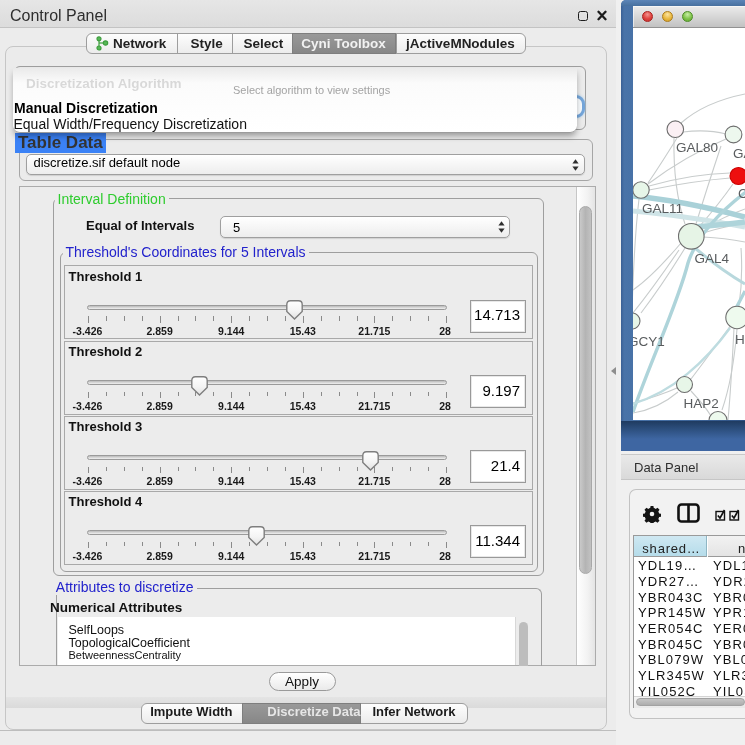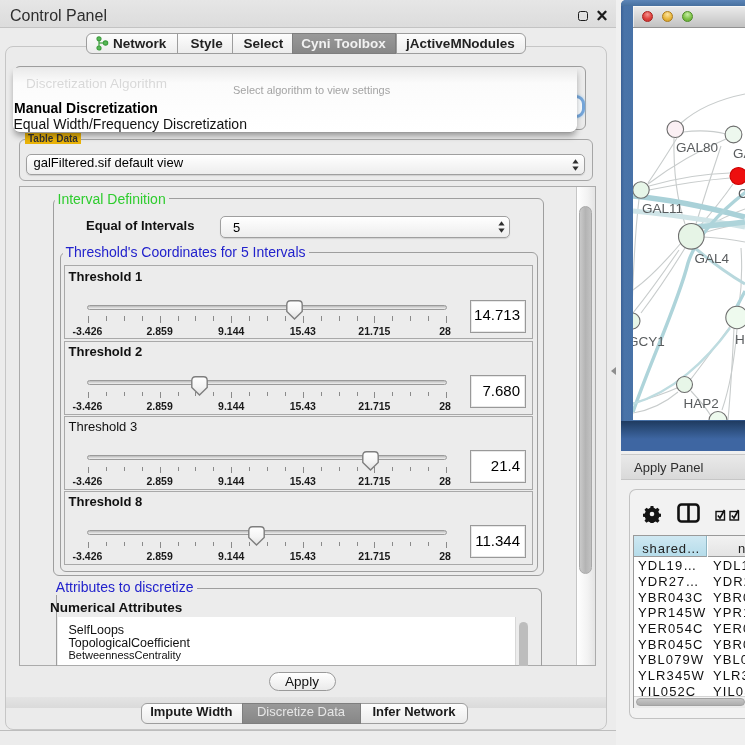--- a/index.html
+++ b/index.html
@@ -50,23 +50,23 @@
 <div class="ab" style="left:291.5px;top:35.8px;width:104px;text-align:center;font-size:13.5px;font-weight:600;color:#f2f2f2">Cyni Toolbox</div>
 <div class="ab" style="left:395.5px;top:35.8px;width:130px;text-align:center;font-size:13.5px;font-weight:600;color:#222">jActiveMNodules</div>
 
 
 <div class="ab" style="left:14px;top:66px;width:572px;height:64px;border:1px solid #9e9e9e;border-radius:6px"></div>
 
 <div class="ab" style="left:561px;top:95px;width:24px;height:23px;border:3px solid #74a5d9;border-radius:9px;background:#f7fafc;box-shadow:0 0 3px #9ec7e8"></div>
 
 
 <div class="ab" style="left:18.7px;top:139px;width:574.8px;height:42px;border:1px solid #a6a6a6;border-radius:6px"></div>
-<div class="ab" style="left:25px;top:132.5px;padding:0 3px;background:#eab308;font-size:10px;font-weight:bold;color:#333">Table Data</div>
+<div class="ab" style="left:15px;top:132.5px;padding:0 3px;background:#3b82f6;font-size:17px;font-weight:bold;color:#333">Table Data</div>
 <div class="ab" style="left:25.5px;top:153.5px;width:559.5px;height:21px;background:linear-gradient(#ffffff,#ededed);border:1px solid #9f9f9f;border-radius:5px;box-shadow:0 1px 1px rgba(0,0,0,0.12)"></div>
-<div class="ab" style="left:33.5px;top:154.5px;font-size:13px;color:#000">galFiltered.sif default view</div>
+<div class="ab" style="left:33.5px;top:154.5px;font-size:13px;color:#000">discretize.sif default node</div>
 <svg style="position:absolute;left:572px;top:158.5px" width="7" height="12" viewBox="0 0 7 12">
     <path d="M 3.5 0.2 L 6.6 4.4 L 0.4 4.4 Z" fill="#2e2e2e"></path>
     <path d="M 3.5 11.8 L 6.6 7.6 L 0.4 7.6 Z" fill="#2e2e2e"></path>
   </svg>
 
 
 <div class="ab" style="left:18.5px;top:185.5px;width:577.5px;height:480px;background:#ececec;border:1px solid #ababab"></div>
 
 <div class="ab" style="left:576px;top:187px;width:19px;height:478px;background:linear-gradient(90deg,#ffffff,#f2f2f2 60%,#e4e4e4);border-left:1px solid #c6c6c6"></div>
 <div class="ab" style="left:578.5px;top:206px;width:13px;height:368px;background:linear-gradient(90deg,#c9c9c9,#b4b4b4 50%,#c2c2c2);border:1px solid #a8a8a8;border-radius:7px"></div>
@@ -98,33 +98,33 @@
 <div style="position:absolute;left:470px;top:306.0px;width:50px;text-align:right;font-size:15px;color:#000">14.713</div>
 <div style="position:absolute;left:63.5px;top:340.5px;width:469px;height:74px;border:1px solid #a9a9a9;background:#ececec"></div>
 <div style="position:absolute;left:68.5px;top:344.3px;font-size:13px;font-weight:bold;color:#111">Threshold 2</div>
 <div style="position:absolute;left:87.0px;top:380.0px;width:360.0px;height:5px;border:1px solid #9a9a9a;border-radius:3px;background:linear-gradient(#b9b9b9,#d9d9d9 55%,#efefef)"></div>
 <div style="position:absolute;left:88.0px;top:391.5px;width:1px;height:6.5px;background:#8a8a8a"></div><div style="position:absolute;left:105.9px;top:391.5px;width:1px;height:4.5px;background:#8a8a8a"></div><div style="position:absolute;left:123.8px;top:391.5px;width:1px;height:4.5px;background:#8a8a8a"></div><div style="position:absolute;left:141.7px;top:391.5px;width:1px;height:4.5px;background:#8a8a8a"></div><div style="position:absolute;left:159.6px;top:391.5px;width:1px;height:6.5px;background:#8a8a8a"></div><div style="position:absolute;left:177.5px;top:391.5px;width:1px;height:4.5px;background:#8a8a8a"></div><div style="position:absolute;left:195.4px;top:391.5px;width:1px;height:4.5px;background:#8a8a8a"></div><div style="position:absolute;left:213.3px;top:391.5px;width:1px;height:4.5px;background:#8a8a8a"></div><div style="position:absolute;left:231.2px;top:391.5px;width:1px;height:6.5px;background:#8a8a8a"></div><div style="position:absolute;left:249.1px;top:391.5px;width:1px;height:4.5px;background:#8a8a8a"></div><div style="position:absolute;left:267.0px;top:391.5px;width:1px;height:4.5px;background:#8a8a8a"></div><div style="position:absolute;left:284.9px;top:391.5px;width:1px;height:4.5px;background:#8a8a8a"></div><div style="position:absolute;left:302.8px;top:391.5px;width:1px;height:6.5px;background:#8a8a8a"></div><div style="position:absolute;left:320.7px;top:391.5px;width:1px;height:4.5px;background:#8a8a8a"></div><div style="position:absolute;left:338.6px;top:391.5px;width:1px;height:4.5px;background:#8a8a8a"></div><div style="position:absolute;left:356.5px;top:391.5px;width:1px;height:4.5px;background:#8a8a8a"></div><div style="position:absolute;left:374.4px;top:391.5px;width:1px;height:6.5px;background:#8a8a8a"></div><div style="position:absolute;left:392.3px;top:391.5px;width:1px;height:4.5px;background:#8a8a8a"></div><div style="position:absolute;left:410.2px;top:391.5px;width:1px;height:4.5px;background:#8a8a8a"></div><div style="position:absolute;left:428.1px;top:391.5px;width:1px;height:4.5px;background:#8a8a8a"></div><div style="position:absolute;left:446.0px;top:391.5px;width:1px;height:6.5px;background:#8a8a8a"></div>
 <div style="position:absolute;left:51.5px;top:400.0px;width:72px;text-align:center;font-size:10.5px;font-weight:bold;color:#1a1a1a">-3.426</div><div style="position:absolute;left:123.6px;top:400.0px;width:72px;text-align:center;font-size:10.5px;font-weight:bold;color:#1a1a1a">2.859</div><div style="position:absolute;left:195.2px;top:400.0px;width:72px;text-align:center;font-size:10.5px;font-weight:bold;color:#1a1a1a">9.144</div><div style="position:absolute;left:266.8px;top:400.0px;width:72px;text-align:center;font-size:10.5px;font-weight:bold;color:#1a1a1a">15.43</div><div style="position:absolute;left:338.4px;top:400.0px;width:72px;text-align:center;font-size:10.5px;font-weight:bold;color:#1a1a1a">21.715</div><div style="position:absolute;left:409.0px;top:400.0px;width:72px;text-align:center;font-size:10.5px;font-weight:bold;color:#1a1a1a">28</div>
 <svg style="position:absolute;left:190.5px;top:375.5px" width="17" height="20" viewBox="0 0 17 20">
 <path d="M 4.5 0.8 L 12.5 0.8 Q 16.2 0.8 16.2 4.5 L 16.2 11.5 L 8.5 19 L 0.8 11.5 L 0.8 4.5 Q 0.8 0.8 4.5 0.8 Z" fill="url(#thg)" stroke="#7e7e7e" stroke-width="1.4"></path>
 </svg>
 <div style="position:absolute;left:470px;top:375.0px;width:56px;height:33px;background:#fff;border:1px solid #999;box-shadow:inset 0 0 0 1px #e8e8e8"></div>
-<div style="position:absolute;left:470px;top:381.5px;width:50px;text-align:right;font-size:15px;color:#000">7.680</div>
+<div style="position:absolute;left:470px;top:381.5px;width:50px;text-align:right;font-size:15px;color:#000">9.197</div>
 <div style="position:absolute;left:63.5px;top:415.5px;width:469px;height:74px;border:1px solid #a9a9a9;background:#ececec"></div>
-<div style="position:absolute;left:68.5px;top:419.3px;font-size:13px;font-weight:normal;color:#111">Threshold 3</div>
+<div style="position:absolute;left:68.5px;top:419.3px;font-size:13px;font-weight:bold;color:#111">Threshold 3</div>
 <div style="position:absolute;left:87.0px;top:455.0px;width:360.0px;height:5px;border:1px solid #9a9a9a;border-radius:3px;background:linear-gradient(#b9b9b9,#d9d9d9 55%,#efefef)"></div>
 <div style="position:absolute;left:88.0px;top:466.5px;width:1px;height:6.5px;background:#8a8a8a"></div><div style="position:absolute;left:105.9px;top:466.5px;width:1px;height:4.5px;background:#8a8a8a"></div><div style="position:absolute;left:123.8px;top:466.5px;width:1px;height:4.5px;background:#8a8a8a"></div><div style="position:absolute;left:141.7px;top:466.5px;width:1px;height:4.5px;background:#8a8a8a"></div><div style="position:absolute;left:159.6px;top:466.5px;width:1px;height:6.5px;background:#8a8a8a"></div><div style="position:absolute;left:177.5px;top:466.5px;width:1px;height:4.5px;background:#8a8a8a"></div><div style="position:absolute;left:195.4px;top:466.5px;width:1px;height:4.5px;background:#8a8a8a"></div><div style="position:absolute;left:213.3px;top:466.5px;width:1px;height:4.5px;background:#8a8a8a"></div><div style="position:absolute;left:231.2px;top:466.5px;width:1px;height:6.5px;background:#8a8a8a"></div><div style="position:absolute;left:249.1px;top:466.5px;width:1px;height:4.5px;background:#8a8a8a"></div><div style="position:absolute;left:267.0px;top:466.5px;width:1px;height:4.5px;background:#8a8a8a"></div><div style="position:absolute;left:284.9px;top:466.5px;width:1px;height:4.5px;background:#8a8a8a"></div><div style="position:absolute;left:302.8px;top:466.5px;width:1px;height:6.5px;background:#8a8a8a"></div><div style="position:absolute;left:320.7px;top:466.5px;width:1px;height:4.5px;background:#8a8a8a"></div><div style="position:absolute;left:338.6px;top:466.5px;width:1px;height:4.5px;background:#8a8a8a"></div><div style="position:absolute;left:356.5px;top:466.5px;width:1px;height:4.5px;background:#8a8a8a"></div><div style="position:absolute;left:374.4px;top:466.5px;width:1px;height:6.5px;background:#8a8a8a"></div><div style="position:absolute;left:392.3px;top:466.5px;width:1px;height:4.5px;background:#8a8a8a"></div><div style="position:absolute;left:410.2px;top:466.5px;width:1px;height:4.5px;background:#8a8a8a"></div><div style="position:absolute;left:428.1px;top:466.5px;width:1px;height:4.5px;background:#8a8a8a"></div><div style="position:absolute;left:446.0px;top:466.5px;width:1px;height:6.5px;background:#8a8a8a"></div>
 <div style="position:absolute;left:51.5px;top:475.0px;width:72px;text-align:center;font-size:10.5px;font-weight:bold;color:#1a1a1a">-3.426</div><div style="position:absolute;left:123.6px;top:475.0px;width:72px;text-align:center;font-size:10.5px;font-weight:bold;color:#1a1a1a">2.859</div><div style="position:absolute;left:195.2px;top:475.0px;width:72px;text-align:center;font-size:10.5px;font-weight:bold;color:#1a1a1a">9.144</div><div style="position:absolute;left:266.8px;top:475.0px;width:72px;text-align:center;font-size:10.5px;font-weight:bold;color:#1a1a1a">15.43</div><div style="position:absolute;left:338.4px;top:475.0px;width:72px;text-align:center;font-size:10.5px;font-weight:bold;color:#1a1a1a">21.715</div><div style="position:absolute;left:409.0px;top:475.0px;width:72px;text-align:center;font-size:10.5px;font-weight:bold;color:#1a1a1a">28</div>
 <svg style="position:absolute;left:362.3px;top:450.5px" width="17" height="20" viewBox="0 0 17 20">
 <path d="M 4.5 0.8 L 12.5 0.8 Q 16.2 0.8 16.2 4.5 L 16.2 11.5 L 8.5 19 L 0.8 11.5 L 0.8 4.5 Q 0.8 0.8 4.5 0.8 Z" fill="url(#thg)" stroke="#7e7e7e" stroke-width="1.4"></path>
 </svg>
 <div style="position:absolute;left:470px;top:450.0px;width:56px;height:33px;background:#fff;border:1px solid #999;box-shadow:inset 0 0 0 1px #e8e8e8"></div>
 <div style="position:absolute;left:470px;top:456.5px;width:50px;text-align:right;font-size:15px;color:#000">21.4</div>
 <div style="position:absolute;left:63.5px;top:490.5px;width:469px;height:74px;border:1px solid #a9a9a9;background:#ececec"></div>
-<div style="position:absolute;left:68.5px;top:494.3px;font-size:13px;font-weight:bold;color:#111">Threshold 8</div>
+<div style="position:absolute;left:68.5px;top:494.3px;font-size:13px;font-weight:bold;color:#111">Threshold 4</div>
 <div style="position:absolute;left:87.0px;top:530.0px;width:360.0px;height:5px;border:1px solid #9a9a9a;border-radius:3px;background:linear-gradient(#b9b9b9,#d9d9d9 55%,#efefef)"></div>
 <div style="position:absolute;left:88.0px;top:541.5px;width:1px;height:6.5px;background:#8a8a8a"></div><div style="position:absolute;left:105.9px;top:541.5px;width:1px;height:4.5px;background:#8a8a8a"></div><div style="position:absolute;left:123.8px;top:541.5px;width:1px;height:4.5px;background:#8a8a8a"></div><div style="position:absolute;left:141.7px;top:541.5px;width:1px;height:4.5px;background:#8a8a8a"></div><div style="position:absolute;left:159.6px;top:541.5px;width:1px;height:6.5px;background:#8a8a8a"></div><div style="position:absolute;left:177.5px;top:541.5px;width:1px;height:4.5px;background:#8a8a8a"></div><div style="position:absolute;left:195.4px;top:541.5px;width:1px;height:4.5px;background:#8a8a8a"></div><div style="position:absolute;left:213.3px;top:541.5px;width:1px;height:4.5px;background:#8a8a8a"></div><div style="position:absolute;left:231.2px;top:541.5px;width:1px;height:6.5px;background:#8a8a8a"></div><div style="position:absolute;left:249.1px;top:541.5px;width:1px;height:4.5px;background:#8a8a8a"></div><div style="position:absolute;left:267.0px;top:541.5px;width:1px;height:4.5px;background:#8a8a8a"></div><div style="position:absolute;left:284.9px;top:541.5px;width:1px;height:4.5px;background:#8a8a8a"></div><div style="position:absolute;left:302.8px;top:541.5px;width:1px;height:6.5px;background:#8a8a8a"></div><div style="position:absolute;left:320.7px;top:541.5px;width:1px;height:4.5px;background:#8a8a8a"></div><div style="position:absolute;left:338.6px;top:541.5px;width:1px;height:4.5px;background:#8a8a8a"></div><div style="position:absolute;left:356.5px;top:541.5px;width:1px;height:4.5px;background:#8a8a8a"></div><div style="position:absolute;left:374.4px;top:541.5px;width:1px;height:6.5px;background:#8a8a8a"></div><div style="position:absolute;left:392.3px;top:541.5px;width:1px;height:4.5px;background:#8a8a8a"></div><div style="position:absolute;left:410.2px;top:541.5px;width:1px;height:4.5px;background:#8a8a8a"></div><div style="position:absolute;left:428.1px;top:541.5px;width:1px;height:4.5px;background:#8a8a8a"></div><div style="position:absolute;left:446.0px;top:541.5px;width:1px;height:6.5px;background:#8a8a8a"></div>
 <div style="position:absolute;left:51.5px;top:550.0px;width:72px;text-align:center;font-size:10.5px;font-weight:bold;color:#1a1a1a">-3.426</div><div style="position:absolute;left:123.6px;top:550.0px;width:72px;text-align:center;font-size:10.5px;font-weight:bold;color:#1a1a1a">2.859</div><div style="position:absolute;left:195.2px;top:550.0px;width:72px;text-align:center;font-size:10.5px;font-weight:bold;color:#1a1a1a">9.144</div><div style="position:absolute;left:266.8px;top:550.0px;width:72px;text-align:center;font-size:10.5px;font-weight:bold;color:#1a1a1a">15.43</div><div style="position:absolute;left:338.4px;top:550.0px;width:72px;text-align:center;font-size:10.5px;font-weight:bold;color:#1a1a1a">21.715</div><div style="position:absolute;left:409.0px;top:550.0px;width:72px;text-align:center;font-size:10.5px;font-weight:bold;color:#1a1a1a">28</div>
 <svg style="position:absolute;left:247.8px;top:525.5px" width="17" height="20" viewBox="0 0 17 20">
 <path d="M 4.5 0.8 L 12.5 0.8 Q 16.2 0.8 16.2 4.5 L 16.2 11.5 L 8.5 19 L 0.8 11.5 L 0.8 4.5 Q 0.8 0.8 4.5 0.8 Z" fill="url(#thg)" stroke="#7e7e7e" stroke-width="1.4"></path>
 </svg>
 <div style="position:absolute;left:470px;top:525.0px;width:56px;height:33px;background:#fff;border:1px solid #999;box-shadow:inset 0 0 0 1px #e8e8e8"></div>
 <div style="position:absolute;left:470px;top:531.5px;width:50px;text-align:right;font-size:15px;color:#000">11.344</div>
 
 
@@ -139,21 +139,21 @@
 <div class="ab" style="left:68.5px;top:635.8px;font-size:12.5px;color:#111">TopologicalCoefficient</div>
 <div class="ab" style="left:68.5px;top:649.1px;font-size:11px;color:#111">BetweennessCentrality</div>
 
 
 <div class="ab" style="left:268.5px;top:672px;width:67px;height:19px;background:linear-gradient(#ffffff,#eaeaea);border:1px solid #9a9a9a;border-radius:9.5px;text-align:center;font-size:13.5px;color:#111;line-height:18.5px">Apply</div>
 
 
 <div class="ab" style="left:141px;top:703px;width:326.5px;height:20.5px;background:linear-gradient(#fdfdfd,#ececec);border:1px solid #9d9d9d;border-radius:6px"></div>
 <div class="ab" style="left:241.5px;top:703px;width:119px;height:20.5px;background:linear-gradient(#999999,#878787);border:1px solid #7e7e7e"></div>
 <div class="ab" style="left:141px;top:704.3px;width:100.5px;text-align:center;font-size:13px;font-weight:bold;color:#1a1a1a">Impute Width</div>
-<div class="ab" style="left:241.5px;top:704.3px;width:119px;text-align:center;font-size:13px;font-weight:normal;color:#e6e6e6">Discretize Data</div>
+<div class="ab" style="left:241.5px;top:704.3px;width:119px;text-align:right;font-size:13px;font-weight:bold;color:#e6e6e6">Discretize Data</div>
 <div class="ab" style="left:360.5px;top:704.3px;width:107px;text-align:center;font-size:13px;font-weight:bold;color:#1a1a1a">Infer Network</div>
 
 
 <div class="ab" style="left:616px;top:0;width:129px;height:745px;background:#f0f0f0"></div>
 <div class="ab" style="left:610.5px;top:366.5px;width:0;height:0;border-top:4px solid transparent;border-bottom:4px solid transparent;border-right:5px solid #8e8e8e"></div>
 
 
 <div class="ab" style="left:620.5px;top:0;width:124.5px;height:450.5px;background:linear-gradient(90deg,#3a5f94,#4973a8 3px,#446ea3 35%,#2f5284);border-radius:5px 0 0 0"></div>
 <div class="ab" style="left:620.5px;top:0;width:124.5px;height:6px;background:linear-gradient(#5c85b8,#47709f);border-radius:5px 0 0 0"></div>
 <div class="ab" style="left:632.5px;top:5.5px;width:112.5px;height:22px;background:linear-gradient(#ececec,#c2c2c2);border-bottom:1px solid #929292;box-shadow:inset 1px 1px 0 rgba(255,255,255,0.55)"></div>
@@ -215,21 +215,21 @@
 <text x="61.5" y="235">GAL4</text>
 <text x="-5" y="318">GCY1</text>
 <text x="102" y="315.5">H</text>
 <text x="50.5" y="379.5">HAP2</text>
 </g>
 </svg>
 <div class="ab" style="left:620.5px;top:420.5px;width:124.5px;height:30px;background:linear-gradient(#1f3b60,#2e5181 30%,#3e66a2 60%,#3e66a2)"></div>
 
 
 <div class="ab" style="left:620.5px;top:454px;width:124.5px;height:26px;background:linear-gradient(#e9e9e9,#d9d9d9);border-top:1px solid #c9c9c9;border-bottom:1px solid #c6c6c6"></div>
-<div class="ab" style="left:634px;top:460px;font-size:13px;color:#2e2e2e">Apply Panel</div>
+<div class="ab" style="left:634px;top:460px;font-size:13px;color:#2e2e2e">Data Panel</div>
 
 
 <div class="ab" style="left:629px;top:489px;width:120px;height:229.5px;background:#f2f2f2;border:1px solid #c2c2c2;border-radius:7px 0 0 7px;border-right:none"></div>
 <svg style="position:absolute;left:642.5px;top:505px" width="18" height="18" viewBox="0 0 18 18">
 <path fill="#141414" d="M7.6 1 h2.8 l0.4 2.1 a6 6 0 0 1 1.9 0.8 l1.8-1.2 2 2 -1.2 1.8 a6 6 0 0 1 0.8 1.9 l2.1 0.4 v2.8 l-2.1 0.4 a6 6 0 0 1-0.8 1.9 l1.2 1.8 -2 2 -1.8-1.2 a6 6 0 0 1-1.9 0.8 l-0.4 2.1 h-2.8 l-0.4-2.1 a6 6 0 0 1-1.9-0.8 l-1.8 1.2 -2-2 1.2-1.8 a6 6 0 0 1-0.8-1.9 l-2.1-0.4 v-2.8 l2.1-0.4 a6 6 0 0 1 0.8-1.9 l-1.2-1.8 2-2 1.8 1.2 a6 6 0 0 1 1.9-0.8 Z"></path>
 <circle cx="9" cy="9" r="2.3" fill="#f2f2f2"></circle>
   </svg>
 <svg style="position:absolute;left:677px;top:503px" width="23" height="20" viewBox="0 0 23 20">
 <rect x="1.5" y="1.5" width="20" height="17" rx="3" fill="none" stroke="#111" stroke-width="2.6"></rect>
 <line x1="11.5" y1="1.5" x2="11.5" y2="18.5" stroke="#111" stroke-width="2.6"></line>
@@ -249,16 +249,16 @@
 <div class="ab" style="left:707.9px;top:536px;width:37.1px;height:20.7px;background:linear-gradient(#f2f2f2,#e4e4e4);border-bottom:1px solid #9a9a9a"></div>
 <div class="ab" style="left:636px;top:540.5px;width:71px;text-align:center;font-size:13px;letter-spacing:0.8px;color:#222">shared…</div>
 <div class="ab" style="left:738px;top:540.5px;font-size:13px;color:#222">n</div>
 <div style="position:absolute;left:638px;top:558.2px;font-size:13px;letter-spacing:1.1px;color:#111">YDL19…</div><div style="position:absolute;left:713px;top:558.2px;font-size:13px;letter-spacing:1.1px;color:#111">YDL19</div><div style="position:absolute;left:638px;top:573.9px;font-size:13px;letter-spacing:1.1px;color:#111">YDR27…</div><div style="position:absolute;left:713px;top:573.9px;font-size:13px;letter-spacing:1.1px;color:#111">YDR27</div><div style="position:absolute;left:638px;top:589.5px;font-size:13px;letter-spacing:1.1px;color:#111">YBR043C</div><div style="position:absolute;left:713px;top:589.5px;font-size:13px;letter-spacing:1.1px;color:#111">YBR04</div><div style="position:absolute;left:638px;top:605.2px;font-size:13px;letter-spacing:1.1px;color:#111">YPR145W</div><div style="position:absolute;left:713px;top:605.2px;font-size:13px;letter-spacing:1.1px;color:#111">YPR14</div><div style="position:absolute;left:638px;top:620.9px;font-size:13px;letter-spacing:1.1px;color:#111">YER054C</div><div style="position:absolute;left:713px;top:620.9px;font-size:13px;letter-spacing:1.1px;color:#111">YER05</div><div style="position:absolute;left:638px;top:636.6px;font-size:13px;letter-spacing:1.1px;color:#111">YBR045C</div><div style="position:absolute;left:713px;top:636.6px;font-size:13px;letter-spacing:1.1px;color:#111">YBR04</div><div style="position:absolute;left:638px;top:652.2px;font-size:13px;letter-spacing:1.1px;color:#111">YBL079W</div><div style="position:absolute;left:713px;top:652.2px;font-size:13px;letter-spacing:1.1px;color:#111">YBL07</div><div style="position:absolute;left:638px;top:667.9px;font-size:13px;letter-spacing:1.1px;color:#111">YLR345W</div><div style="position:absolute;left:713px;top:667.9px;font-size:13px;letter-spacing:1.1px;color:#111">YLR34</div><div style="position:absolute;left:638px;top:683.6px;font-size:13px;letter-spacing:1.1px;color:#111">YIL052C</div><div style="position:absolute;left:713px;top:683.6px;font-size:13px;letter-spacing:1.1px;color:#111">YIL05</div>
 
 <div class="ab" style="left:633.5px;top:695.7px;width:111.5px;height:12.3px;background:linear-gradient(#f4f4f4,#e9e9e9);border-top:1px solid #d4d4d4"></div>
 <div class="ab" style="left:636px;top:697.7px;width:109px;height:8.6px;background:linear-gradient(#c6c6c6,#adadad);border:1px solid #a2a2a2;border-radius:5px"></div>
 
 
 <div class="ab" style="left:13px;top:67.5px;width:564px;height:65.5px;background:linear-gradient(#eaeaea,#fbfbfb 15px,#ffffff);border-radius:2px 2px 7px 7px;border-bottom:1px solid #9c9c9c;box-shadow:0 4px 6px -1px rgba(0,0,0,0.35)"></div>
-<div class="ab" style="left:26px;top:75.5px;font-size:13.5px;font-weight:normal;color:rgba(80,80,80,0.20)">Discretization Algorithm</div>
+<div class="ab" style="left:26px;top:75.5px;font-size:13.5px;font-weight:bold;color:rgba(80,80,80,0.20)">Discretization Algorithm</div>
 <div class="ab" style="left:233px;top:83.5px;font-size:11px;color:#a3a3a3">Select algorithm to view settings</div>
 <div class="ab" style="left:14px;top:99.5px;font-size:14px;font-weight:bold;color:#000">Manual Discretization</div>
 <div class="ab" style="left:13.5px;top:116px;font-size:14px;color:#111">Equal Width/Frequency Discretization</div>
 
 </body></html>

